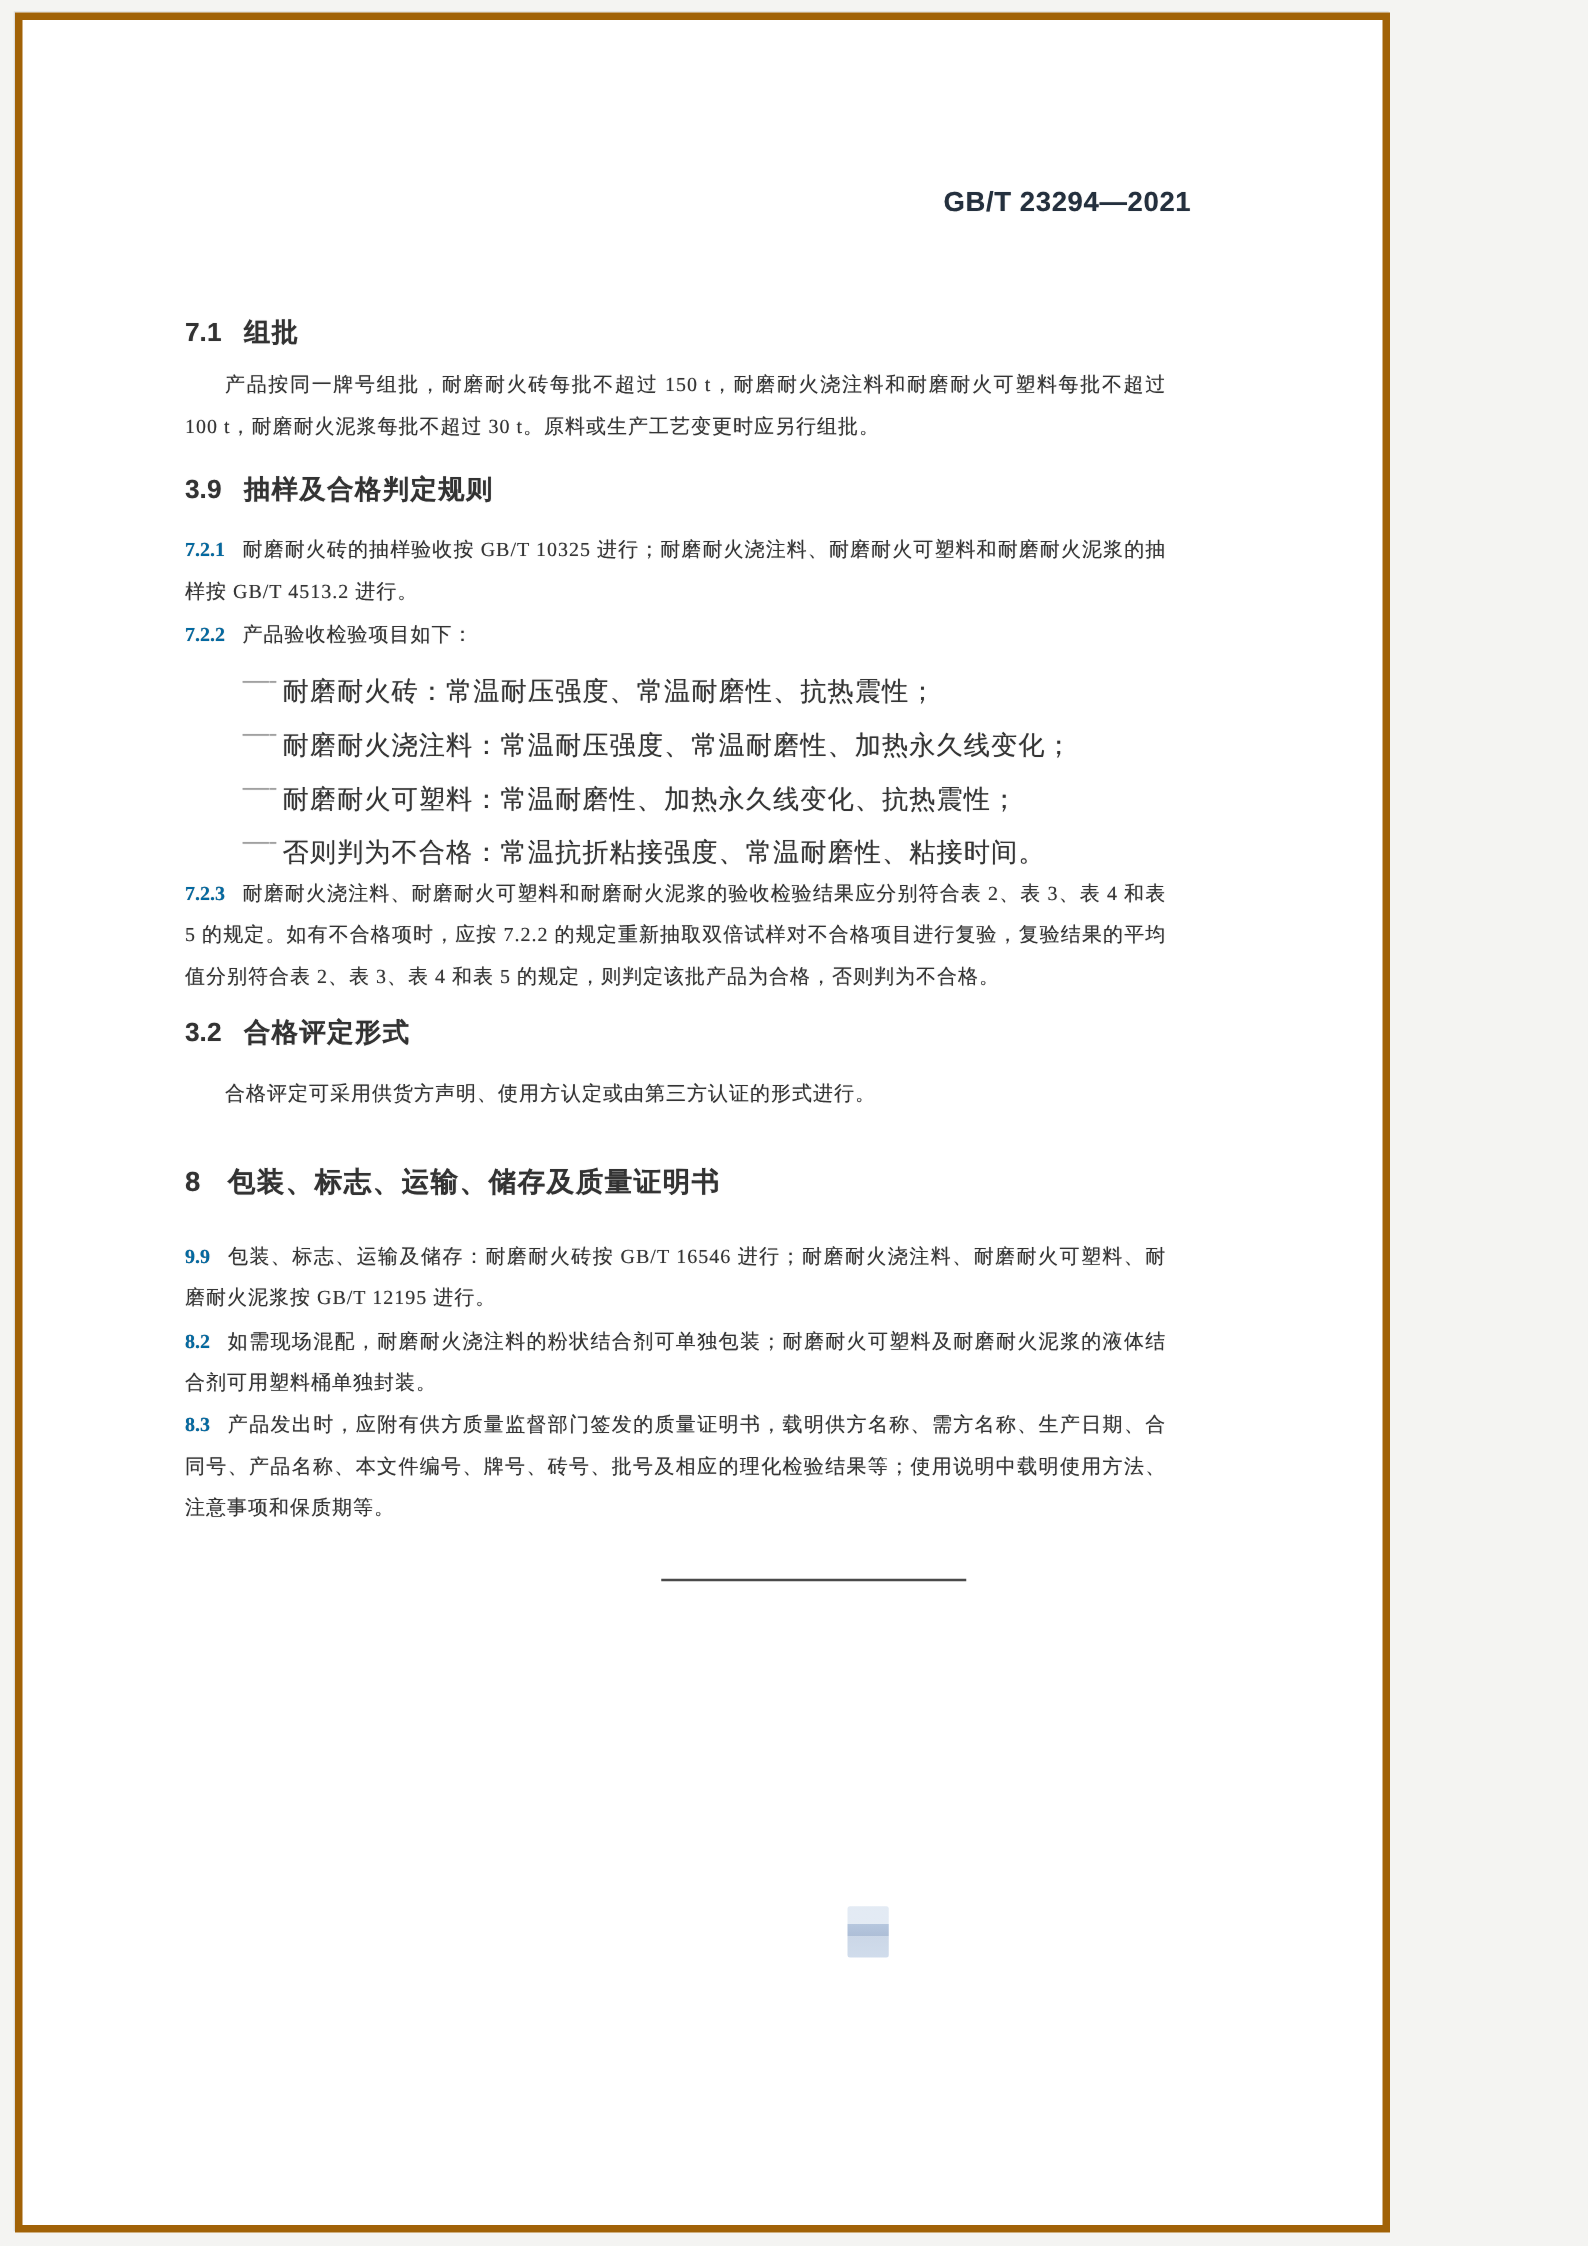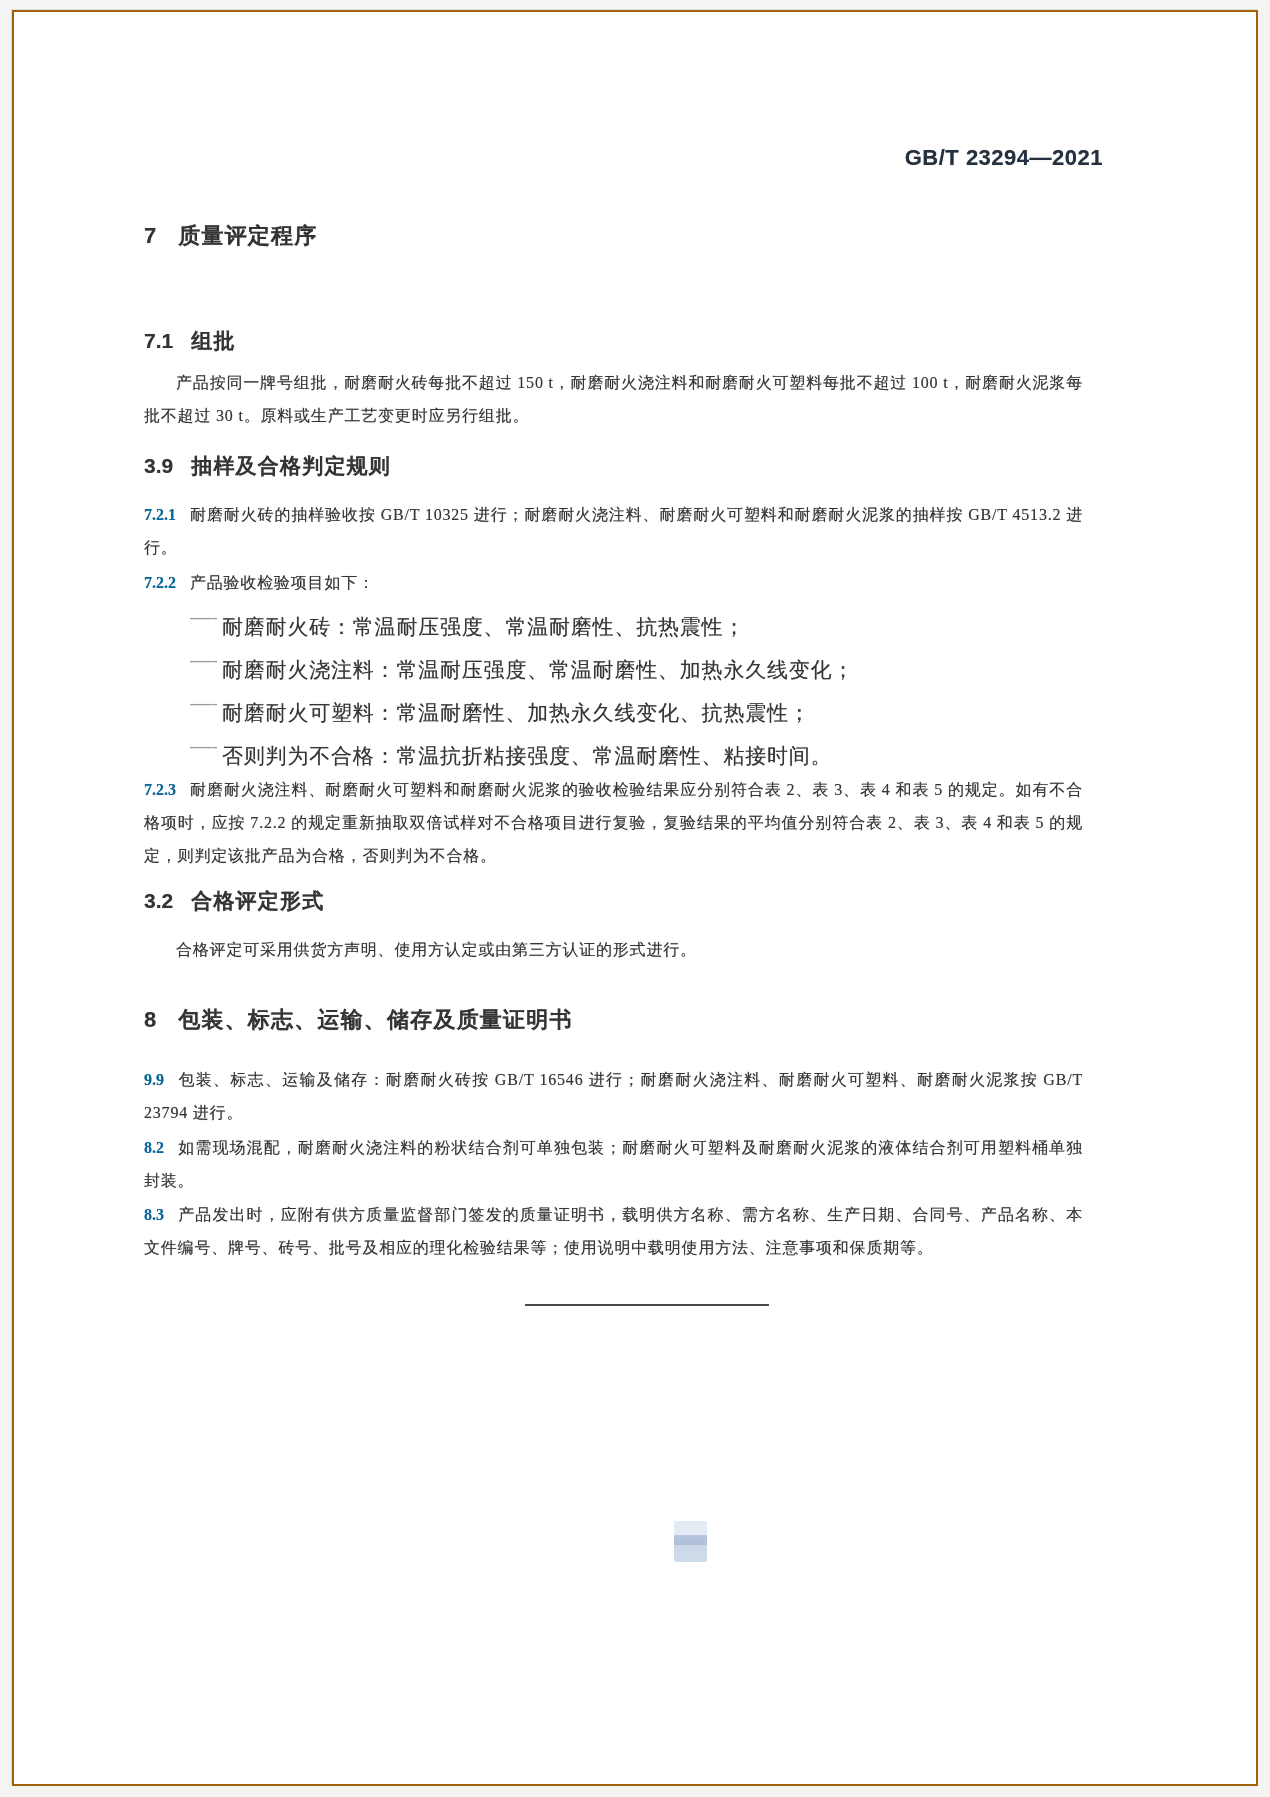--- a/index.html
+++ b/index.html
@@ -7,23 +7,23 @@
   body {
     position:relative;
     background:#f4f4f2;
     font-family:"Liberation Serif","DejaVu Serif",serif;
     color:#383838;
     overflow:hidden;
   }
   .page {
     position:absolute;
     left:12px; top:10px;
-    width:1246px; height:1776px;
+    width:1100px; height:1776px;
     background:#ffffff;
-    border:2px solid #a16207;
+    border:6px solid #a16207;
     box-shadow:-1px -1px 0 #dedede;
   }
   .content {
     padding:129px 173px 0 130px;
   }
   
   .content, .doc-header { text-shadow:0 0 .7px rgba(70,70,70,.55); }
 
   .doc-header {
     text-align:right;
@@ -119,23 +119,20 @@
   }
 </style>
 </head>
 <body>
 
 <div class="page">
   <div class="content">
 
     <div class="doc-header">GB/T 23294—2021</div>
 
-    <div class="h1 h1-7">
-      <span class="sec-num">7</span><span>质量评定程序</span>
-    </div>
 
     <div class="h2 h2-71">
       <span class="sec-num">7.1</span><span>组批</span>
     </div>
 
     <p class="body-text indent p-71">产品按同一牌号组批，耐磨耐火砖每批不超过 150 t，耐磨耐火浇注料和耐磨耐火可塑料每批不超过 100 t，耐磨耐火泥浆每批不超过 30 t。原料或生产工艺变更时应另行组批。</p>
 
     <div class="h2 h2-72">
       <span class="sec-num">3.9</span><span>抽样及合格判定规则</span>
     </div>
@@ -163,21 +160,21 @@
       <span class="sec-num">3.2</span><span>合格评定形式</span>
     </div>
 
     <p class="body-text indent p-73">合格评定可采用供货方声明、使用方认定或由第三方认证的形式进行。</p>
 
     <div class="h1 h1-8">
       <span class="sec-num">8</span><span>包装、标志、运输、储存及质量证明书</span>
     </div>
 
     <p class="body-text c-81">
-      <span class="clause-num">9.9</span><span>包装、标志、运输及储存：耐磨耐火砖按 GB/T 16546 进行；耐磨耐火浇注料、耐磨耐火可塑料、耐磨耐火泥浆按 GB/T 23794 进行。</span>
+      <span class="clause-num">9.9</span><span>包装、标志、运输及储存：耐磨耐火砖按 GB/T 16546 进行；耐磨耐火浇注料、耐磨耐火可塑料、耐磨耐火泥浆按 GB/T 12195 进行。</span>
     </p>
 
     <p class="body-text c-82">
       <span class="clause-num">8.2</span><span>如需现场混配，耐磨耐火浇注料的粉状结合剂可单独包装；耐磨耐火可塑料及耐磨耐火泥浆的液体结合剂可用塑料桶单独封装。</span>
     </p>
 
     <p class="body-text c-83">
       <span class="clause-num">8.3</span><span>产品发出时，应附有供方质量监督部门签发的质量证明书，载明供方名称、需方名称、生产日期、合同号、产品名称、本文件编号、牌号、砖号、批号及相应的理化检验结果等；使用说明中载明使用方法、注意事项和保质期等。</span>
     </p>
 

